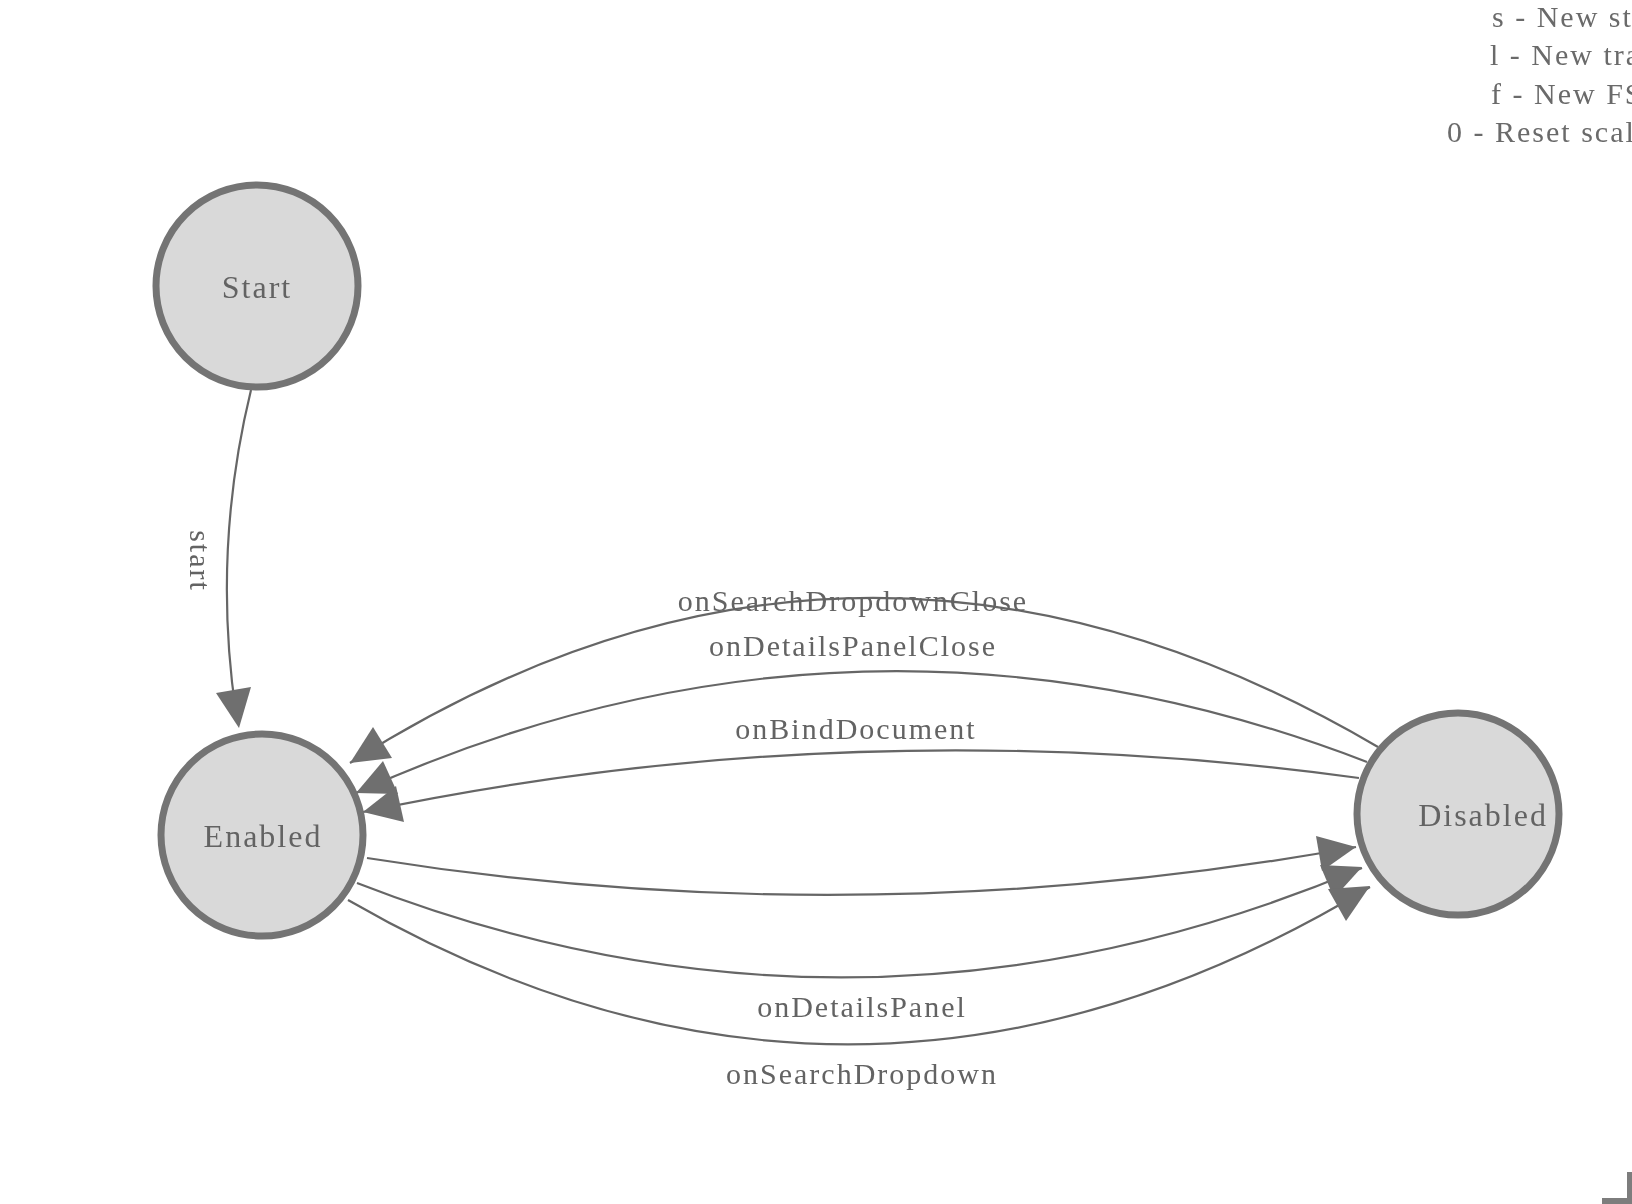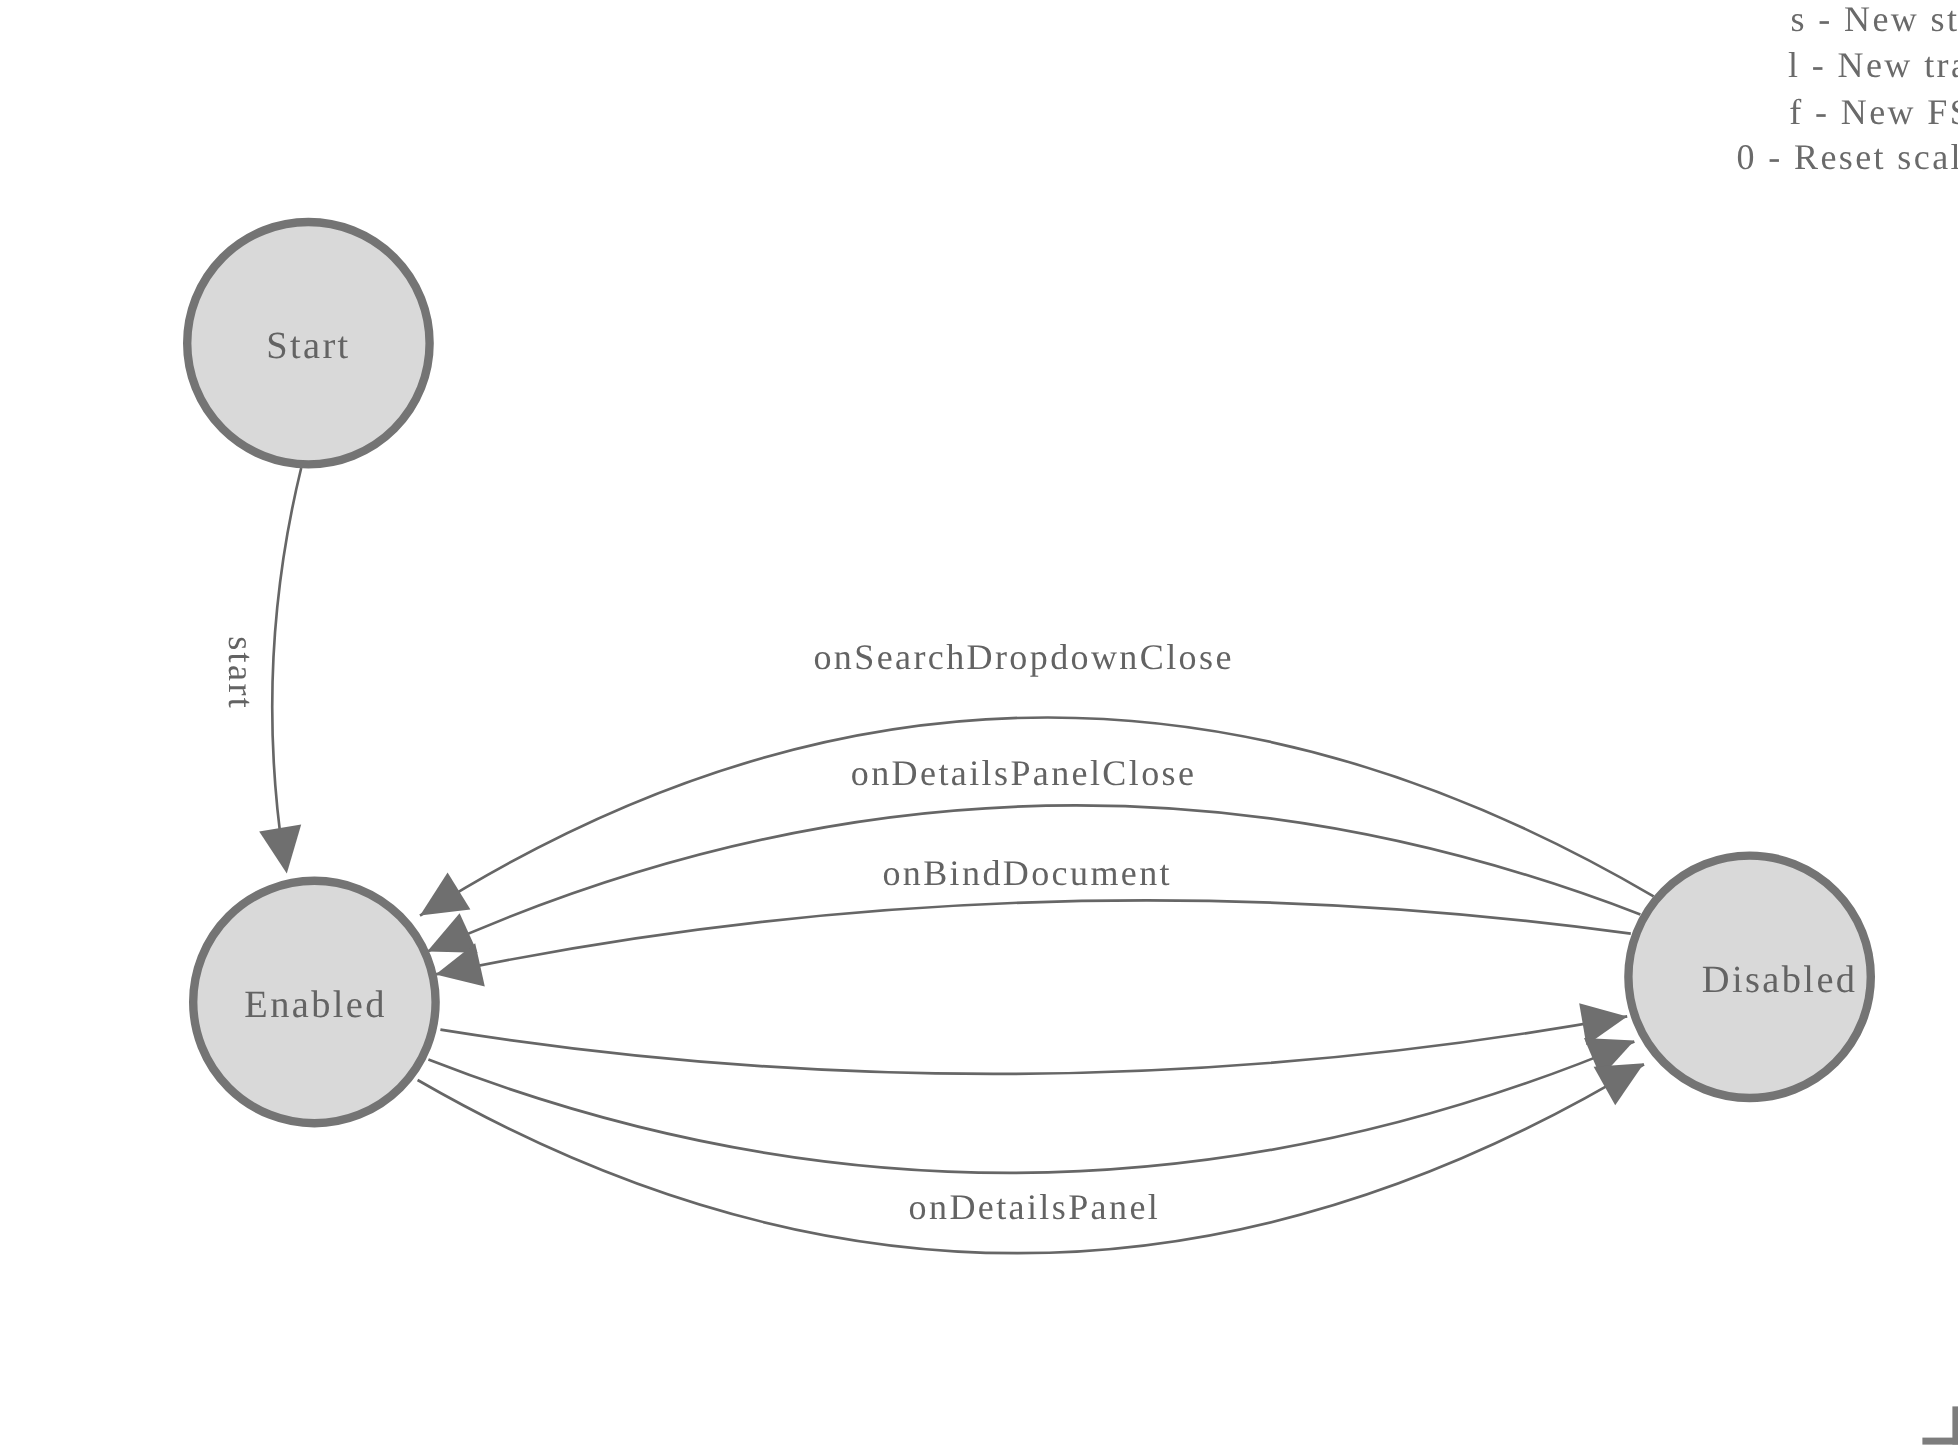--- a/index.html
+++ b/index.html
@@ -71,24 +71,25 @@
       <circle cx="262" cy="835" r="101"></circle>
       <circle cx="1458" cy="814" r="101"></circle>
     </g>
   </svg>
 
   <div class="label node-label" style="left:257px; top:288px;">Start</div>
   <div class="label node-label" style="left:263px; top:837px;text-align:right;">Enabled</div>
   <div class="label node-label" style="left:1459px; top:816px;margin-left:24px;">Disabled</div>
 
   <div class="label edge-label start-label" style="left:200px; top:561px;">start</div>
-  <div class="label edge-label" style="left:853px; top:548px;">onSearchDropdownClose</div>
+  <div class="label edge-label" style="left:853px; top:600px;">onSearchDropdownClose</div>
   <div class="label edge-label" style="left:853px; top:645px;">onDetailsPanelClose</div>
   <div class="label edge-label" style="left:856px; top:728px;">onBindDocument</div>
   <div class="label edge-label" style="left:862px; top:1006px;">onDetailsPanel</div>
+  <div class="label edge-label" style="left:862px; top:1073px;">onSearchDropdown</div>
 
   <div>
     <div class="shortcut-line" style="left:1492px; top:-2px;">s - New state</div>
     <div class="shortcut-line" style="left:1490px; top:36px;">l - New transition</div>
     <div class="shortcut-line" style="left:1491px; top:75px;">f - New FSM</div>
     <div class="shortcut-line" style="left:1447px; top:113px;">0 - Reset scale</div>
   </div>
 
   <div class="corner-bar vertical"></div>
   <div class="corner-bar horizontal"></div>

